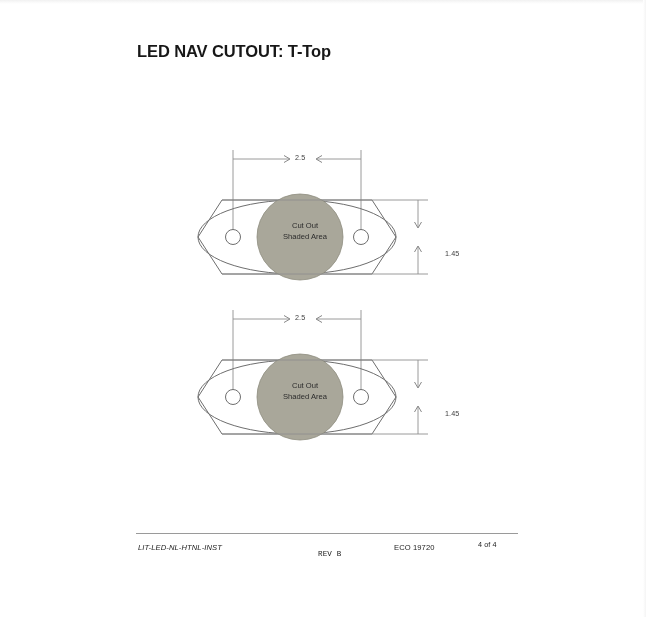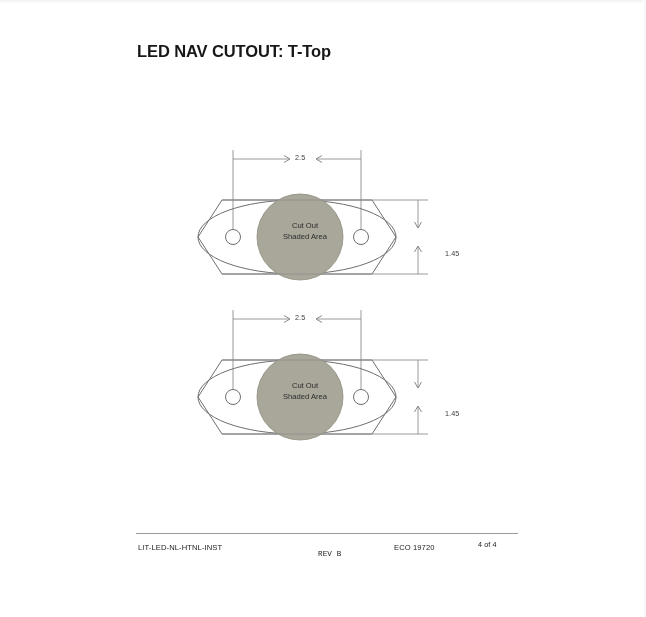--- a/index.html
+++ b/index.html
@@ -120,21 +120,21 @@
     height: 1px;
     background: #9a9a9a;
   }
   .footer-item {
     position: absolute;
     font-size: 7.6px;
     color: #222222;
     letter-spacing: 0.1px;
     white-space: nowrap;
   }
-  .footer-doc   { left: 138px; top: 543px; }
+  .footer-doc   { left: 138px; top: 543px; font-style: italic; }
   .footer-rev   { left: 318px; top: 550px; font-family: Liberation Mono, monospace; }
   .footer-eco   { left: 394px; top: 543px; }
   .footer-page  { left: 478px; top: 540px; font-size: 7.2px; text-align: center; }
 </style>
 </head>
 <body>
 
 <div class="page">
 
   <div class="scan-band-top"></div>

